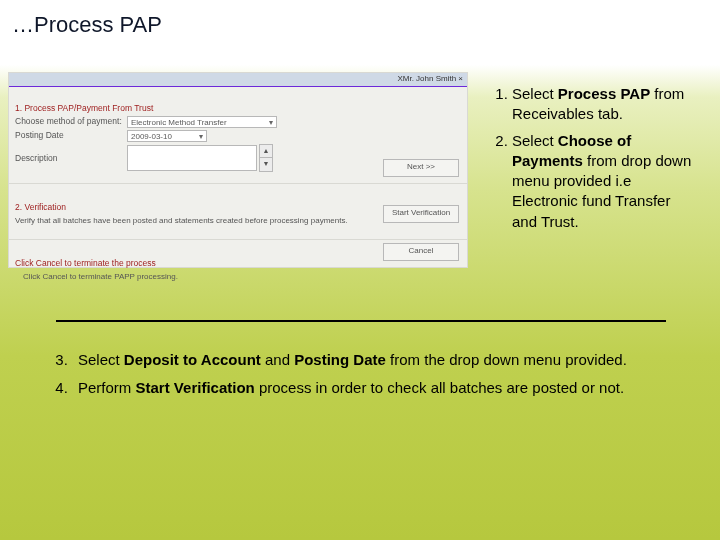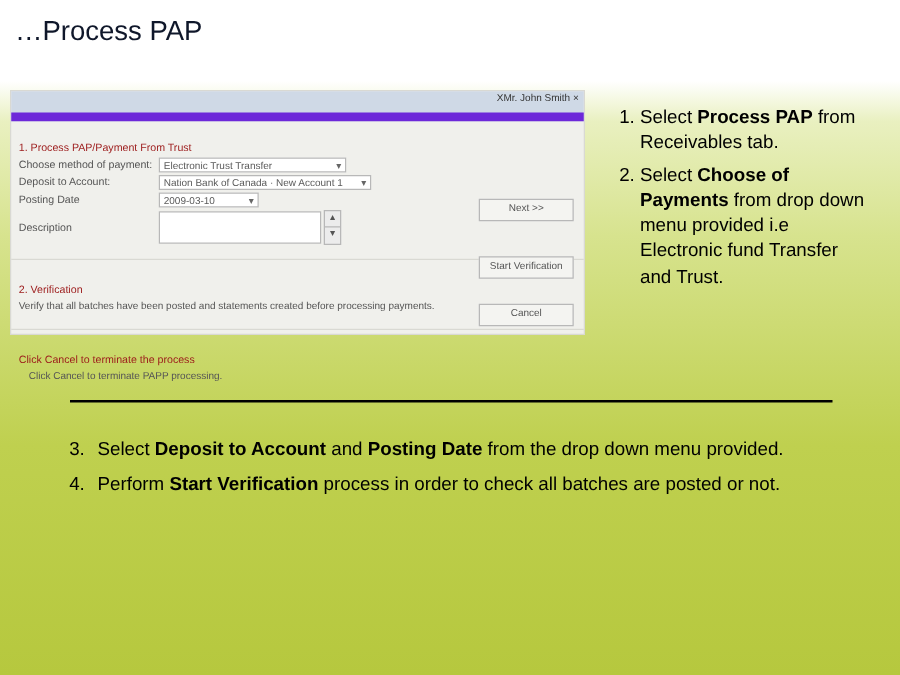--- a/index.html
+++ b/index.html
@@ -36,23 +36,23 @@
     width:460px;
     height:196px;
     background:#f0f0ec;
     border:1px solid #d9d9d3;
     box-sizing:border-box;
     position:relative;
     font-size:8.5px;
     color:#444;
   }
   .titlebar{
-    height:24px;
+    height:14px;
     background:#cfd9e6;
-    border-bottom:7px solid #6d28d9;
+    border-bottom:1px solid #6d28d9;
     text-align:right;
     padding:1px 4px 0 0;
     font-size:8px;
     color:#333;
     box-sizing:border-box;
   }
   .section-label{
     color:#9c1a1a;
     font-size:8.5px;
     padding:16px 6px 2px 6px;
@@ -142,25 +142,21 @@
 
 <div class="upper">
 
   <div class="app-shot">
     <div class="titlebar">XMr. John Smith  ×</div>
 
     <div class="section-label">1. Process PAP/Payment From Trust</div>
 
     <div class="field-row">
       <span class="field-label">Choose method of payment:</span>
-      <span class="field-input combo">Electronic Trust Transfer</span>
-    </div>
-    <div class="field-row">
-      <span class="field-label">Deposit to Account:</span>
-      <span class="field-input combo" style="width:170px">Nation Bank of Canada · New Account 1</span>
+      <span class="field-input combo">Electronic Method Transfer</span>
     </div>
     <div class="field-row">
       <span class="field-label">Posting Date</span>
       <span class="field-input date">2009-03-10</span>
     </div>
     <div class="field-row" style="align-items:center">
       <span class="field-label">Description</span>
       <span class="field-input desc-box"></span>
       <span class="updown"></span>
     </div>

